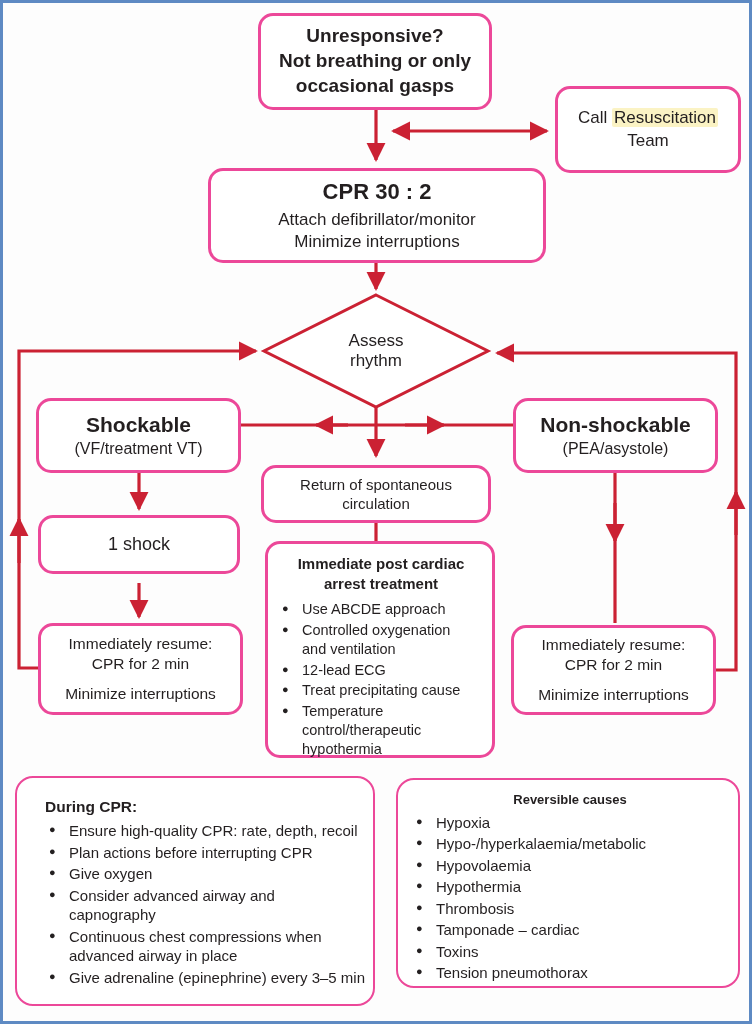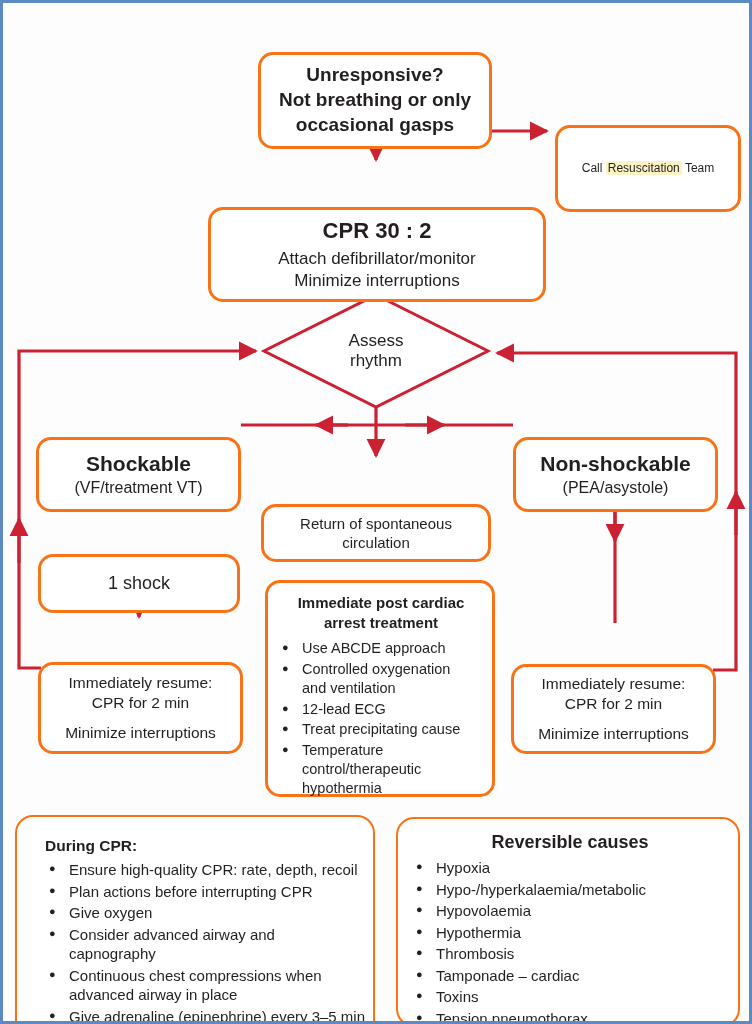--- a/index.html
+++ b/index.html
@@ -4,23 +4,23 @@
 <style>
   html,body{margin:0;padding:0;background:#fff;}
   #canvas{
     position:relative;width:752px;height:1024px;
     background:#fdfdfd;border:3px solid #5e8ac3;box-sizing:border-box;
     font-family:"Liberation Sans","DejaVu Sans",sans-serif;
     color:#231f20;overflow:hidden;
   }
   .node{
     position:absolute;box-sizing:border-box;
-    border:3px solid #f97316;border-radius:15px;background:#fff;
+    border:3px solid #ec4899;border-radius:15px;background:#fff;
     display:flex;flex-direction:column;align-items:center;justify-content:center;
-    text-align:center;line-height:1.3;margin-top:39px;
+    text-align:center;line-height:1.3;
   }
   .pre{white-space:pre-line;}
   .b{font-weight:bold;}
   svg#wires{position:absolute;left:0;top:0;z-index:1;}
   .node,.floating-label{z-index:2;}
   .floating-label{position:absolute;display:flex;align-items:center;justify-content:center;text-align:center;}
   ul.blist{margin:4px 0 0 0;padding:0;list-style:none;text-align:left;width:100%;}
   ul.blist li{position:relative;padding-left:24px;margin:0 0 2px 0;}
   ul.blist li::before{content:"●";position:absolute;left:4px;top:1px;font-size:11px;}
   .hl{background:#fbf3c4;padding:0 2px;border-radius:2px;}
@@ -64,21 +64,21 @@
       <path d="M733,532 L733,489" marker-end="url(#arr)"></path>
     </g>
   </svg>
 
   <div class="node b" style="left:255px;top:10px;width:234px;height:97px;font-size:19px;">
     <div class="pre">Unresponsive?
 Not breathing or only
 occasional gasps</div>
   </div>
 
-  <div class="node" style="left:552px;top:83px;width:186px;height:87px;font-size:12px;padding:4px 14px;">
+  <div class="node" style="left:552px;top:83px;width:186px;height:87px;font-size:17px;padding:4px 14px;">
     <div><span>Call </span><span class="hl">Resuscitation</span><span> Team</span></div>
   </div>
 
   <div class="node" style="left:205px;top:165px;width:338px;height:95px;font-size:17px;">
     <div class="b" style="font-size:22px;margin-bottom:2px;">CPR 30 : 2</div>
     <div class="pre">Attach defibrillator/monitor
 Minimize interruptions</div>
   </div>
 
   <div class="floating-label pre" style="left:293px;top:322px;width:160px;height:52px;font-size:17px;">Assess
@@ -138,21 +138,21 @@
       <li class="pre">Give oxygen</li>
       <li class="pre">Consider advanced airway and
 capnography</li>
       <li class="pre">Continuous chest compressions when
 advanced airway in place</li>
       <li class="pre">Give adrenaline (epinephrine) every 3–5 min</li>
     </ul>
   </div>
 
   <div class="node" style="left:393px;top:775px;width:344px;height:210px;font-size:15px;border-radius:18px;justify-content:flex-start;padding:12px 10px 8px 14px;border-width:2.5px;">
-    <div class="b" style="font-size:18px;">Reversible causes</div>
+    <div class="b" style="font-size:13px;">Reversible causes</div>
     <ul class="blist">
       <li>Hypoxia</li>
       <li>Hypo-/hyperkalaemia/metabolic</li>
       <li>Hypovolaemia</li>
       <li>Hypothermia</li>
       <li>Thrombosis</li>
       <li>Tamponade – cardiac</li>
       <li>Toxins</li>
       <li>Tension pneumothorax</li>
     </ul>

